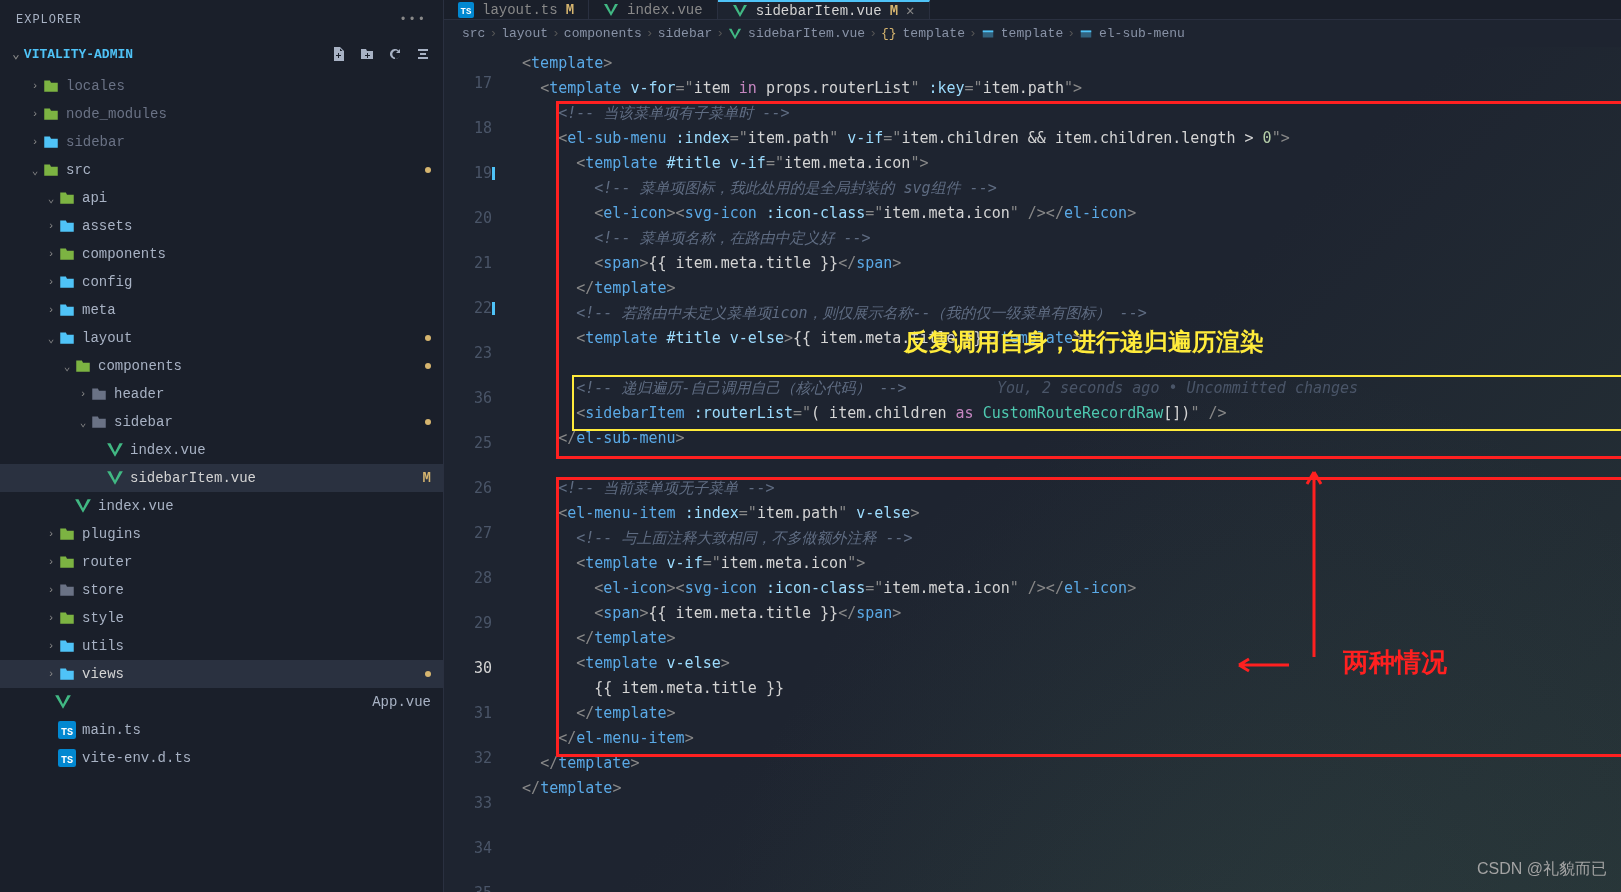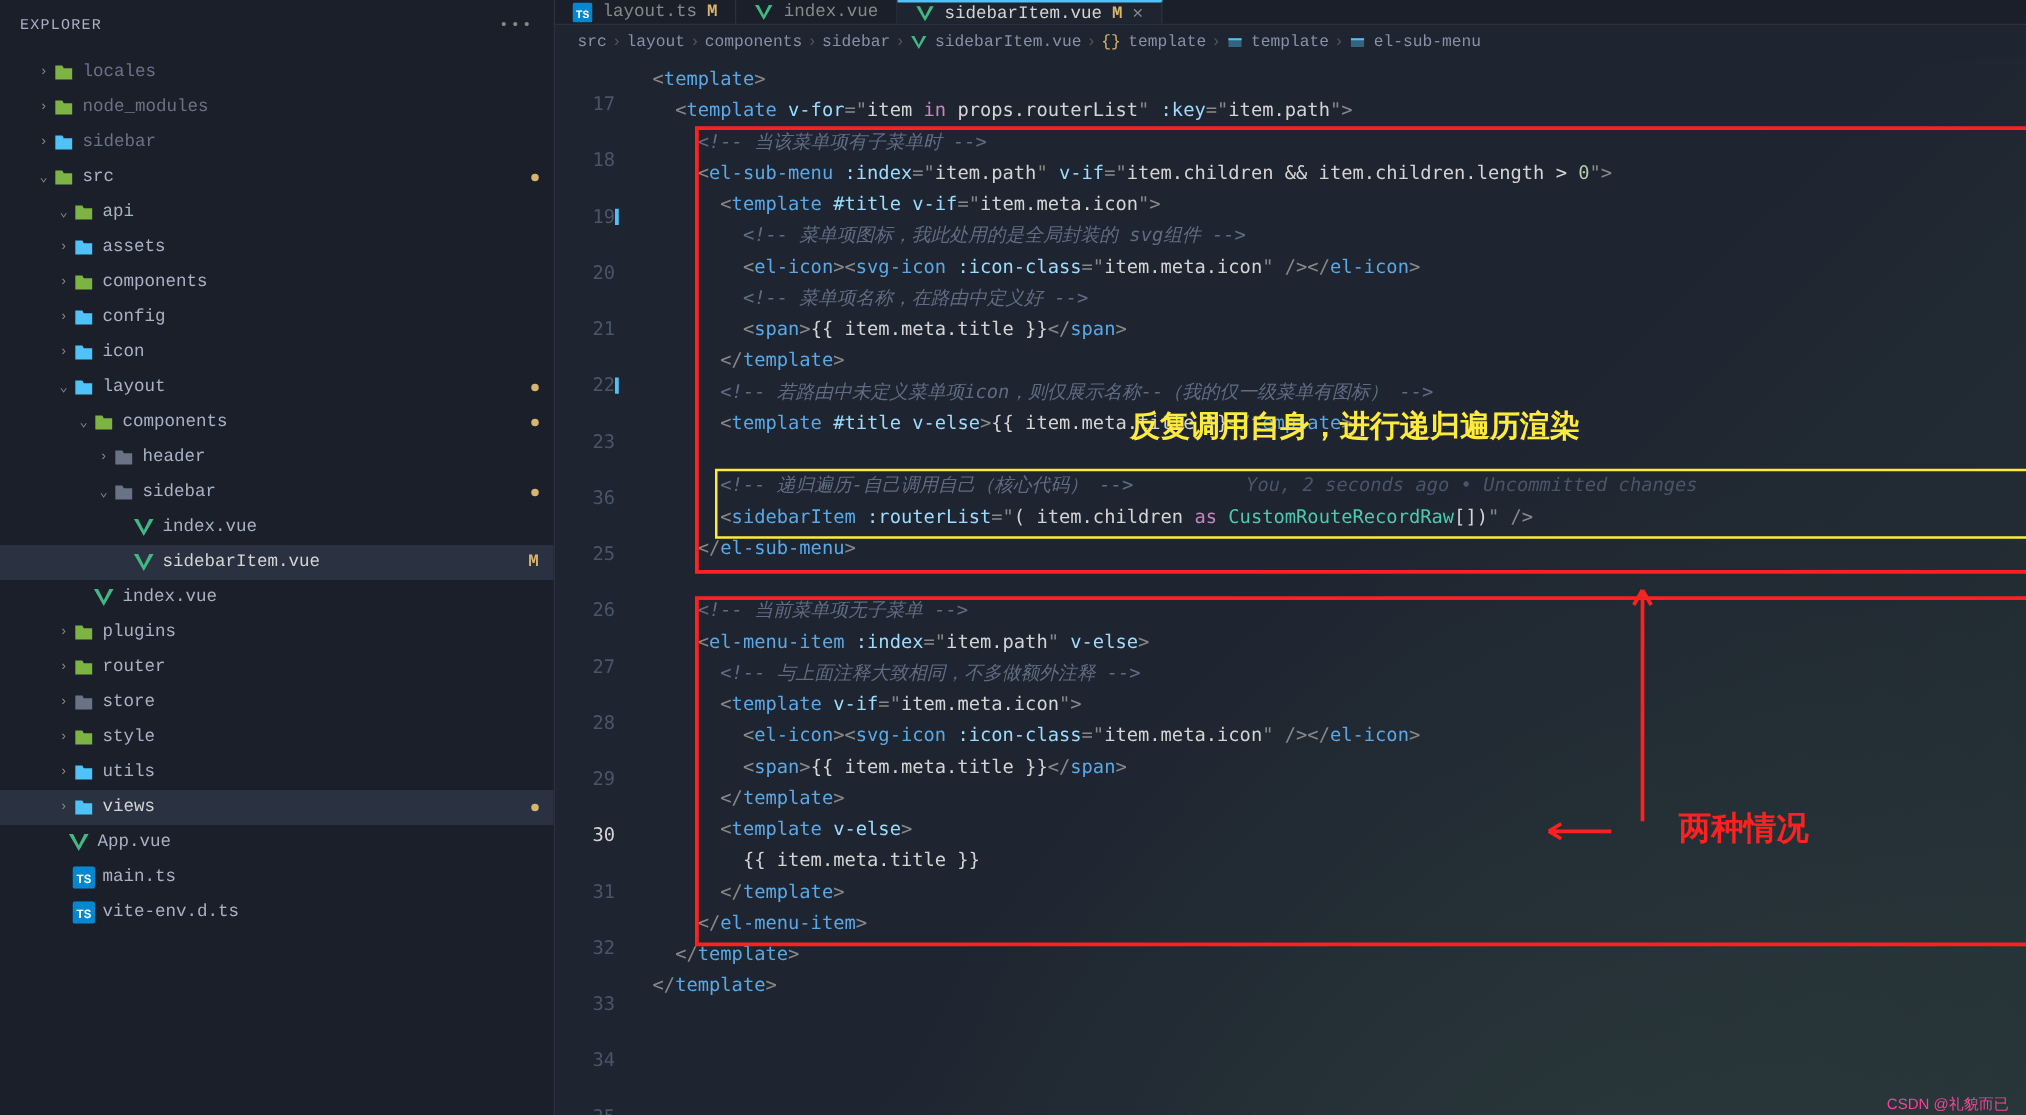--- a/index.html
+++ b/index.html
@@ -190,38 +190,55 @@
 .arrow-red {
   position: absolute;
   z-index: 6;
 }
 .gitlens {
   color: #4a5568;
   font-style: italic;
 }
 .watermark {
   position: absolute;
-  bottom: 0;
+  bottom: 12px;
   right: 14px;
-  color: #ec4899;
-  font-size: 12px;
+  color: #a3a3a3;
+  font-size: 16px;
   z-index: 10;
   font-family: 'Microsoft YaHei', sans-serif;
 }
 </style>
 </head>
 <body>
 
 <div class="app">
 
   <div class="sidebar">
     <div class="explorer-header">
       <span>EXPLORER</span>
       <span class="explorer-actions">•••</span>
     </div>
+    <div class="project-header">
+      <span><span style="color:#888;margin-right:4px">⌄</span><span>VITALITY-ADMIN</span></span>
+      <span class="project-icons">
+        <svg viewBox="0 0 16 16">
+            <path fill="currentColor" d="M9 1H3v14h10V5L9 1zm0 1.5L11.5 5H9V2.5zM7 9V7h1v2h2v1H8v2H7v-2H5V9h2z"></path>
+          </svg>
+        <svg viewBox="0 0 16 16">
+            <path fill="currentColor" d="M7 3H2v10h12V5H8L7 3zm1 6V7h1v2h2v1H9v2H8v-2H6V9h2z"></path>
+          </svg>
+        <svg viewBox="0 0 16 16">
+            <path fill="currentColor" d="M13 8a5 5 0 11-1.5-3.5L13 3v4H9l1.8-1.8A3.5 3.5 0 108 11.5V13a5 5 0 005-5z"></path>
+          </svg>
+        <svg viewBox="0 0 16 16">
+            <path fill="currentColor" d="M3 3h10v2H3zm0 8h10v2H3zm2-4h6v2H5z"></path>
+          </svg>
+      </span>
+    </div>
     <div class="tree" id="tree-container">
         <div class="tree-item dimmed" style="padding-left: 28px;">
           <span class="tree-chevron">›</span>
           <span class="tree-icon">
             <svg viewBox="0 0 16 16">
               <path fill="#7cb342" d="M7 3H2v10h12V5H8L7 3z"></path>
             </svg>
           </span>
           <span class="tree-label">locales</span>
         </div>
@@ -289,21 +306,21 @@
           </span>
           <span class="tree-label">config</span>
         </div>
         <div class="tree-item" style="padding-left: 44px;">
           <span class="tree-chevron">›</span>
           <span class="tree-icon">
             <svg viewBox="0 0 16 16">
               <path fill="#4fc3f7" d="M7 3H2v10h12V5H8L7 3z"></path>
             </svg>
           </span>
-          <span class="tree-label">icon</span>
+          <span class="tree-label">meta</span>
         </div>
         <div class="tree-item" style="padding-left: 44px;">
           <span class="tree-chevron">⌄</span>
           <span class="tree-icon">
             <svg viewBox="0 0 16 16">
               <path fill="#4fc3f7" d="M7 3H2v10h12V5H8L7 3z"></path>
             </svg>
           </span>
           <span class="tree-label">layout</span>
           <span class="tree-dot"></span>
@@ -413,21 +430,21 @@
         <div class="tree-item active" style="padding-left: 44px;">
           <span class="tree-chevron">›</span>
           <span class="tree-icon">
             <svg viewBox="0 0 16 16">
               <path fill="#4fc3f7" d="M7 3H2v10h12V5H8L7 3z"></path>
             </svg>
           </span>
           <span class="tree-label">views</span>
           <span class="tree-dot"></span>
         </div>
-        <div class="tree-item" style="padding-left: 40px;">
+        <div class="tree-item" style="padding-left: 40px; text-align: right;">
           <span class="tree-chevron"></span>
           <span class="tree-icon">
             <svg viewBox="0 0 16 16">
               <path fill="#41b883" d="M1 2l7 12 7-12h-3L8 10 4 2z"></path>
             </svg>
           </span>
           <span class="tree-label">App.vue</span>
         </div>
         <div class="tree-item" style="padding-left: 44px;">
           <span class="tree-chevron"></span>

